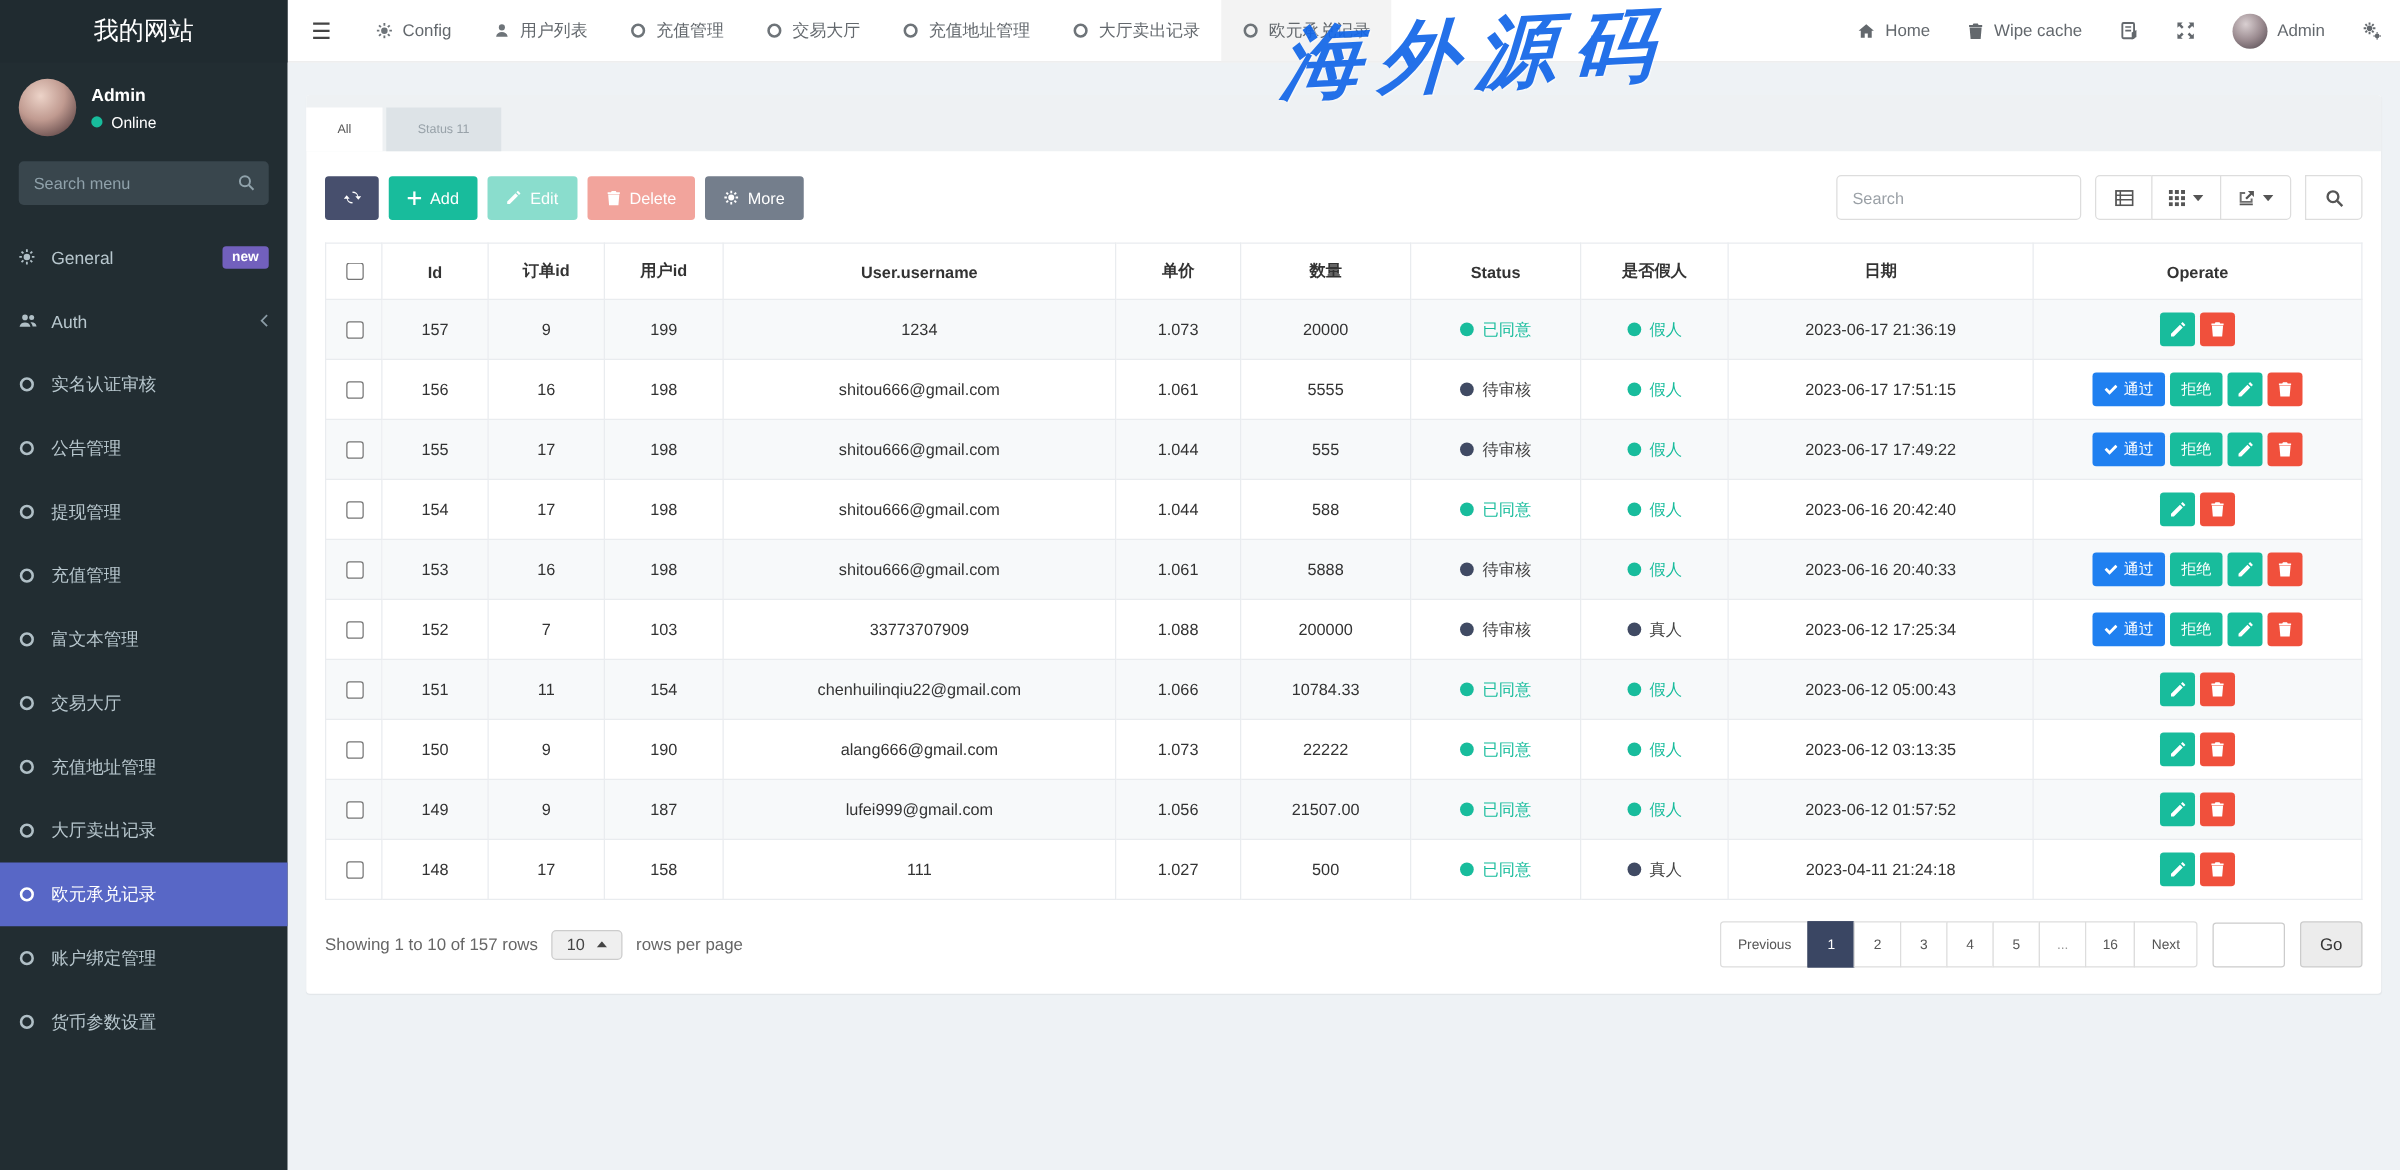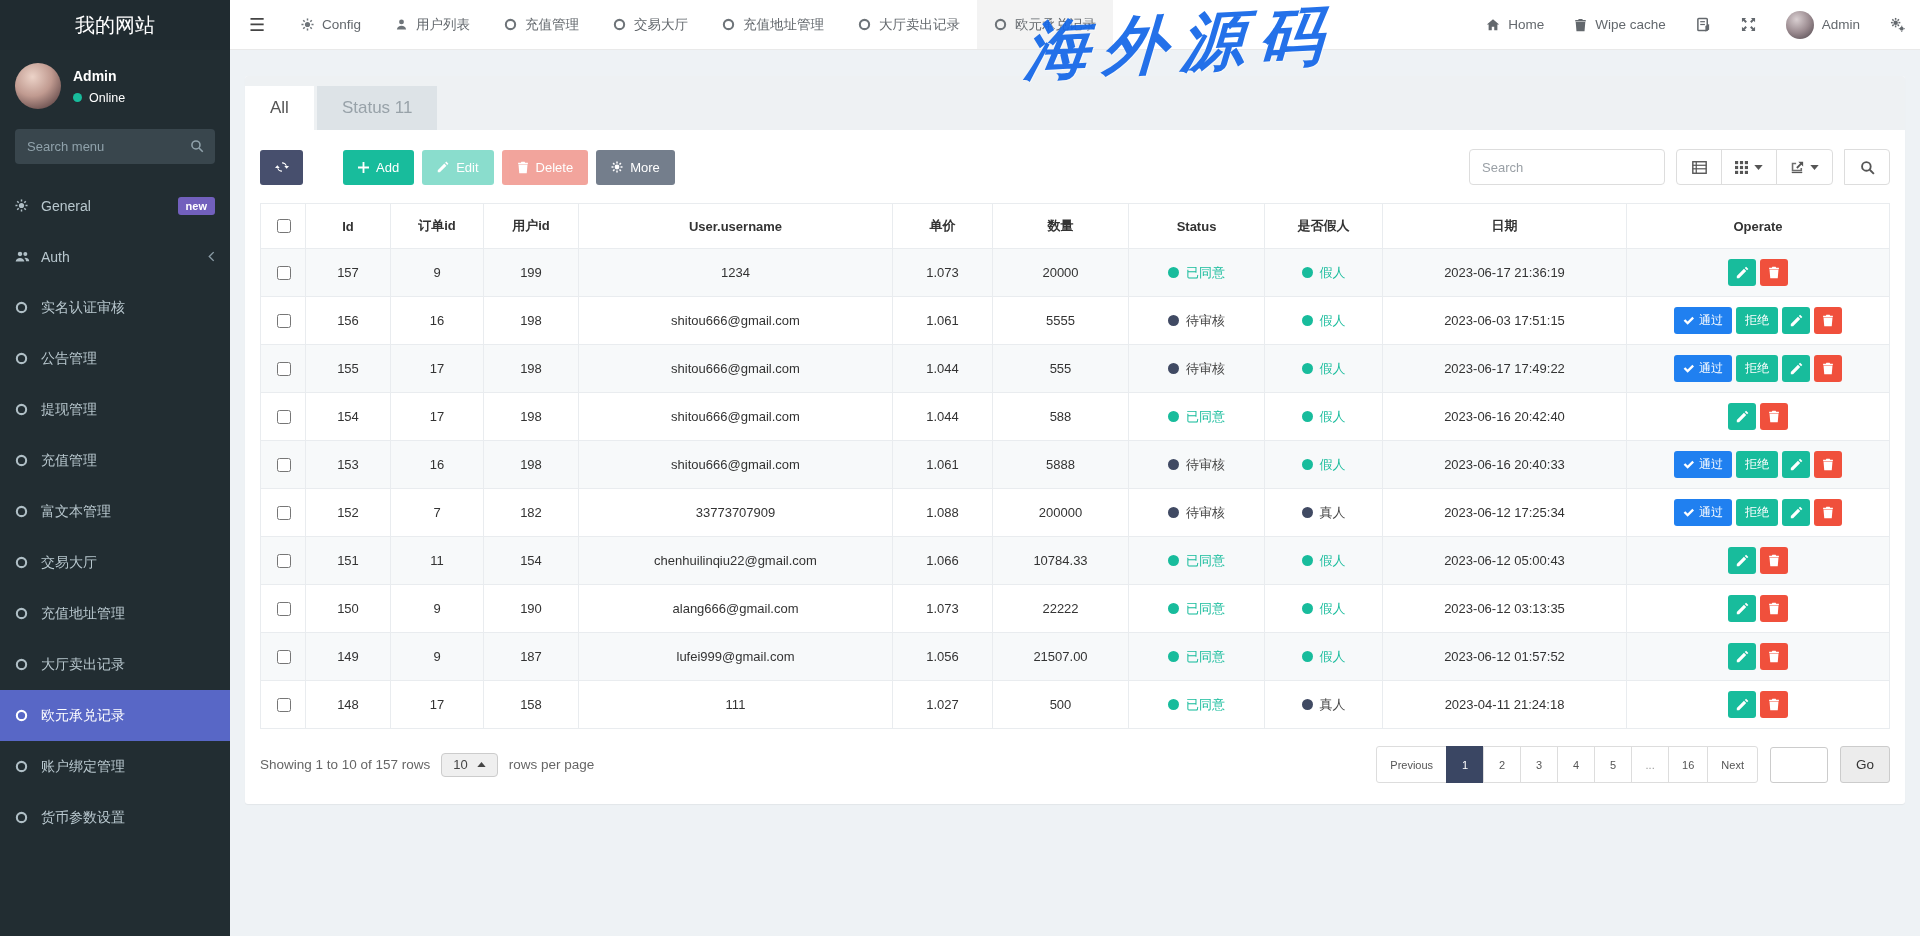--- a/index.html
+++ b/index.html
@@ -48,29 +48,29 @@
   .nav-right{margin-left:auto;display:flex;align-items:center;}
   .nav-link{display:flex;align-items:center;gap:8px;padding:0 15px;color:#63686d;font-size:13.5px;
      height:100%;cursor:pointer;}
   .avatar-sm{width:28px;height:28px;border-radius:50%;
      background:radial-gradient(circle at 38% 30%,#d9cfd1,#9b8b90 50%,#4c4349);}
 
   
   .content{position:absolute;left:230px;top:50px;right:0;bottom:0;background:#eef2f5;}
   .panel{margin:26px 15px 0;background:#fff;border-radius:3px;box-shadow:0 1px 1px rgba(0,0,0,.05);}
   .tabbar{background:#eef1f3;border-radius:3px 3px 0 0;padding-top:10px;display:flex;}
-  .ptab{padding:12px 25px;font-size:17px;color:#98a2a9;background:#dde3e7;margin-right:3px;cursor:pointer;}
+  .ptab{padding:12px 25px;font-size:10px;color:#98a2a9;background:#dde3e7;margin-right:3px;cursor:pointer;}
   .ptab.active{background:#fff;color:#555;}
 
   .toolbar{display:flex;align-items:center;padding:19px 15px 18px;}
   .btn{height:35px;border:none;border-radius:3px;color:#fff;font-size:13px;display:inline-flex;
      align-items:center;gap:7px;padding:0 15px;margin-right:8px;cursor:pointer;
      font-family:"Liberation Sans",sans-serif;}
   .btn-refresh{background:var(--refresh);width:43px;justify-content:center;padding:0;}
-  .btn-add{background:var(--success);margin-left:32px;}
+  .btn-add{background:var(--success);}
   .btn-edit{background:var(--success);opacity:.5;}
   .btn-del{background:var(--danger);opacity:.5;}
   .btn-more{background:var(--more);text-align:right;}
   .toolbar-right{margin-left:auto;display:flex;align-items:center;}
   .tsearch{width:196px;height:36px;border:1px solid #ddd;border-radius:4px;padding:0 12px;
      font-size:13px;color:#555;margin-right:11px;outline:none;}
   .tsearch::placeholder{color:#9aa0a6;}
   .btn-group{display:flex;margin-right:11px;}
   .gbtn{height:36px;min-width:46px;background:#fff;border:1px solid #ddd;color:#555;display:inline-flex;
      align-items:center;justify-content:center;gap:6px;padding:0 13px;margin-left:-1px;cursor:pointer;}
@@ -575,21 +575,21 @@
           <tr>
             <td><input type="checkbox" style=""></td>
             <td>156</td>
             <td>16</td>
             <td>198</td>
             <td>shitou666@gmail.com</td>
             <td>1.061</td>
             <td>5555</td>
             <td><span class="dot dark"></span><span class="st dark">待审核</span></td>
             <td><span class="dot success"></span><span class="st success">假人</span></td>
-            <td>2023-06-03 17:51:15</td>
+            <td>2023-06-17 17:51:15</td>
             <td><button class="op-btn op-approve">
                 <svg viewBox="0 0 14 14" width="11" height="11">
                   <path fill="currentColor" d="M0.8 7.4l2.1-2.1 3 3L11.9 2.3 14 4.4 5.9 12.5z"></path>
                 </svg>
                 <span>通过</span>
               </button><button class="op-btn op-reject">
                 <span>拒绝</span>
               </button><button class="op-btn op-edit">
                 <svg viewBox="0 0 16 16" width="13" height="13">
                   <path fill="currentColor" d="M1 12.2L9.8 3.4l2.8 2.8L3.8 15H1zM10.8 2.4L12.4.8l2.8 2.8-1.6 1.6z"></path>
@@ -674,21 +674,21 @@
               </button><button class="op-btn op-del">
                 <svg viewBox="0 0 14 16" width="12" height="13">
                   <path fill="currentColor" d="M1.5 4.5h11l-.9 10.5H2.4zM5 1h4l.7 1.3H13V4H1V2.3h3.3z"></path>
                 </svg>
               </button></td>
           </tr>
           <tr>
             <td><input type="checkbox" style=""></td>
             <td>152</td>
             <td>7</td>
-            <td>182</td>
+            <td>103</td>
             <td>33773707909</td>
             <td>1.088</td>
             <td>200000</td>
             <td><span class="dot dark"></span><span class="st dark">待审核</span></td>
             <td><span class="dot dark"></span><span class="st dark">真人</span></td>
             <td>2023-06-12 17:25:34</td>
             <td><button class="op-btn op-approve">
                 <svg viewBox="0 0 14 14" width="11" height="11">
                   <path fill="currentColor" d="M0.8 7.4l2.1-2.1 3 3L11.9 2.3 14 4.4 5.9 12.5z"></path>
                 </svg>

